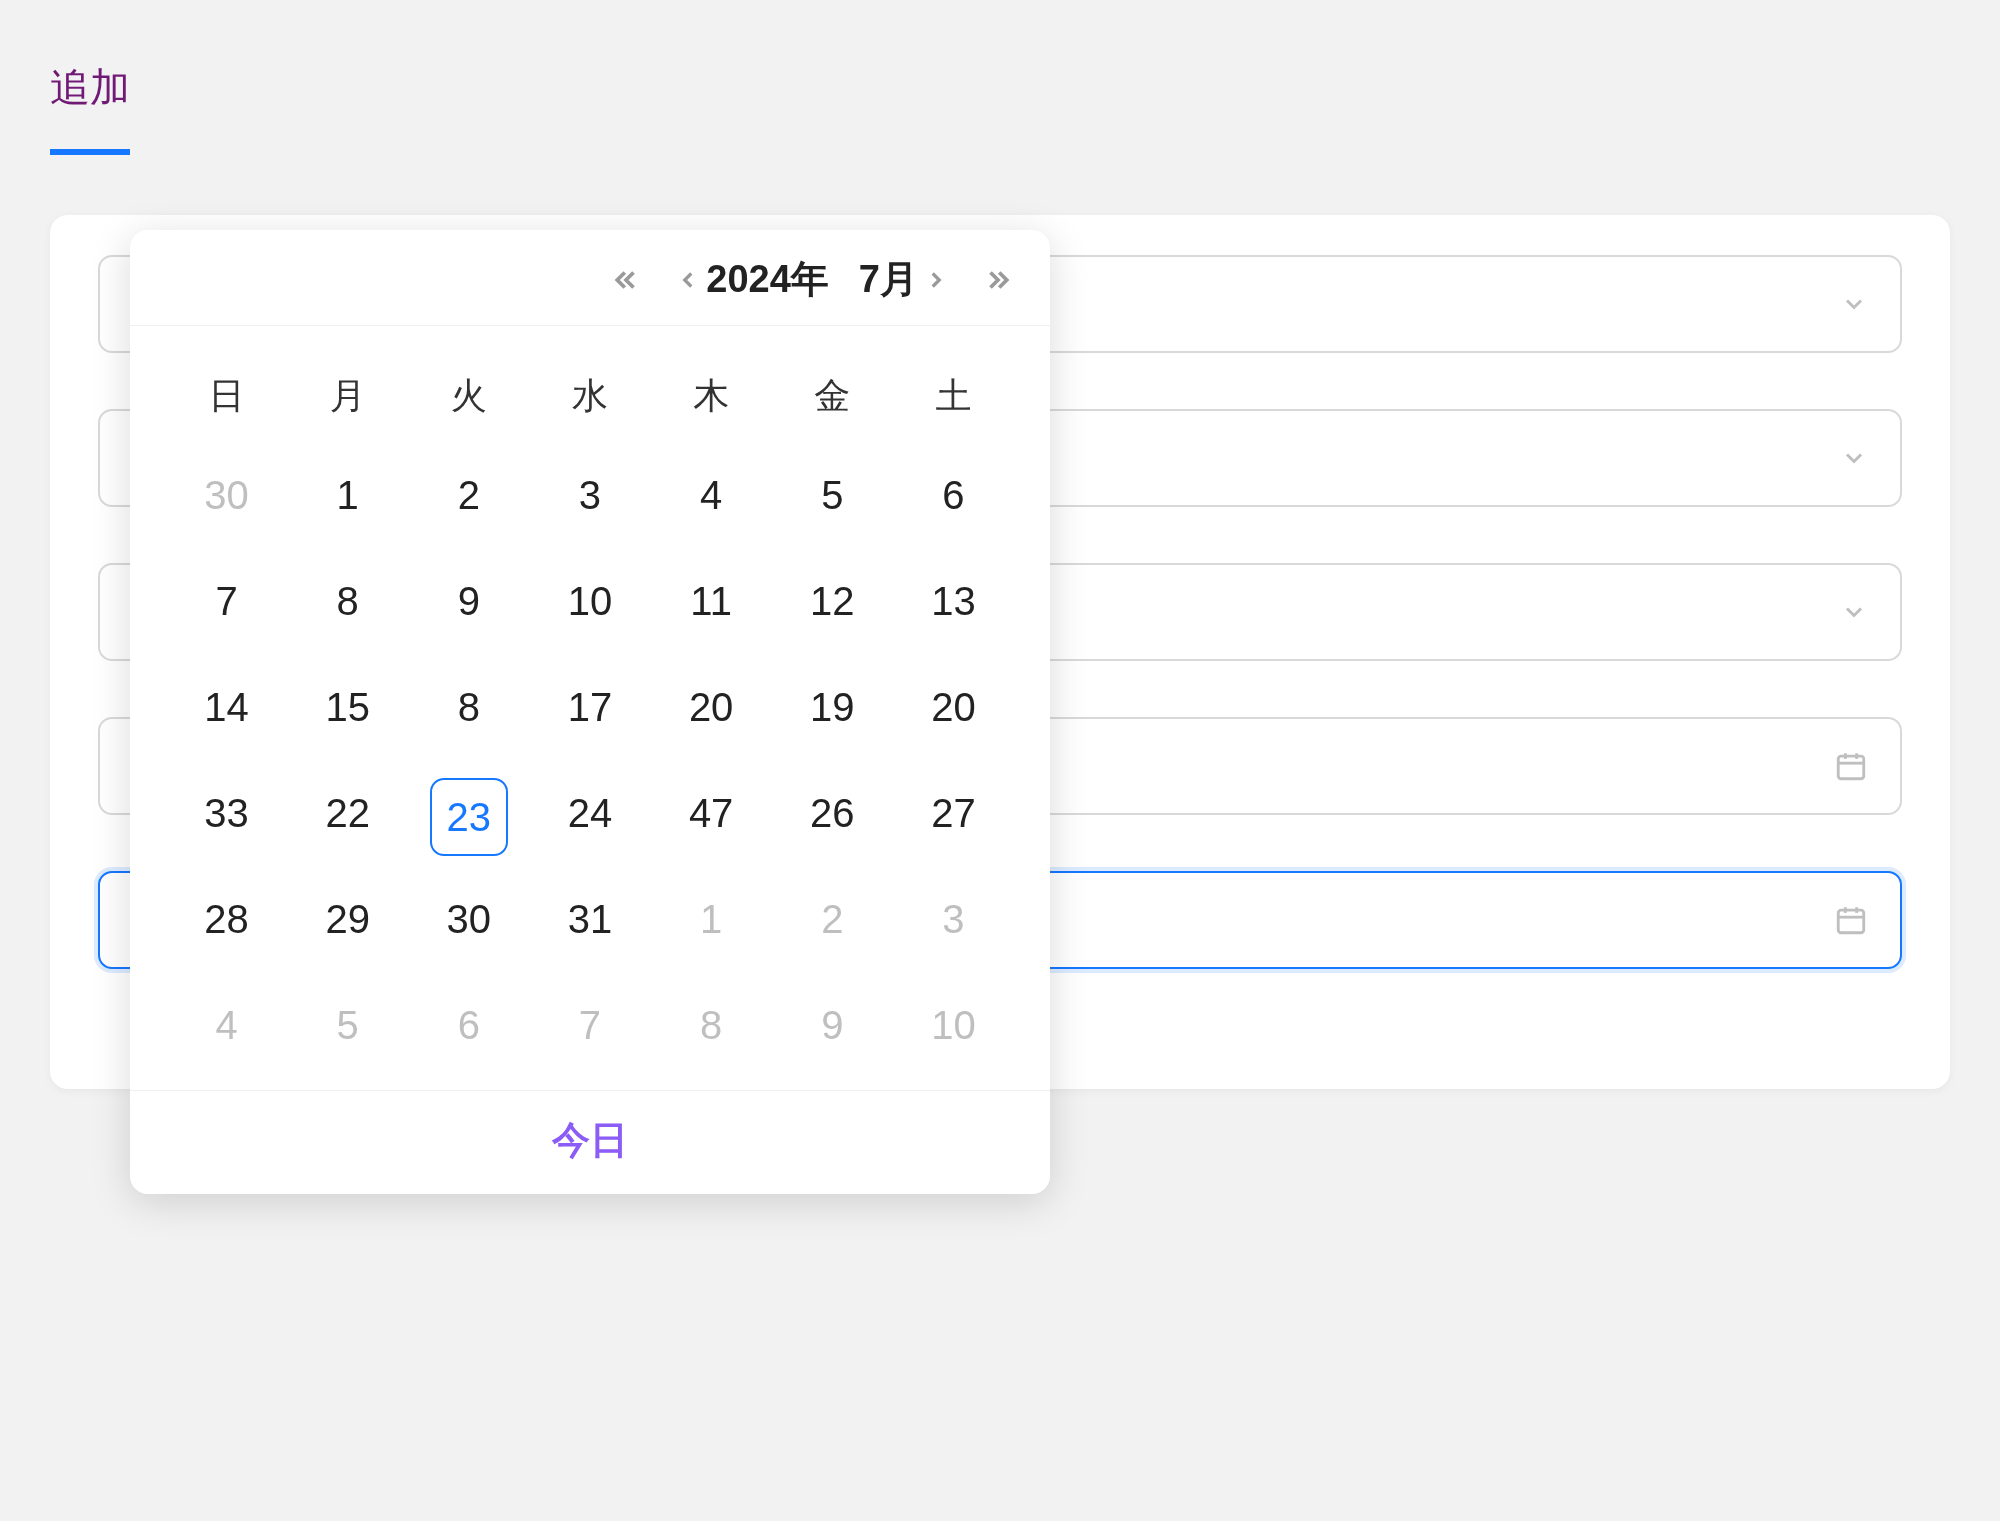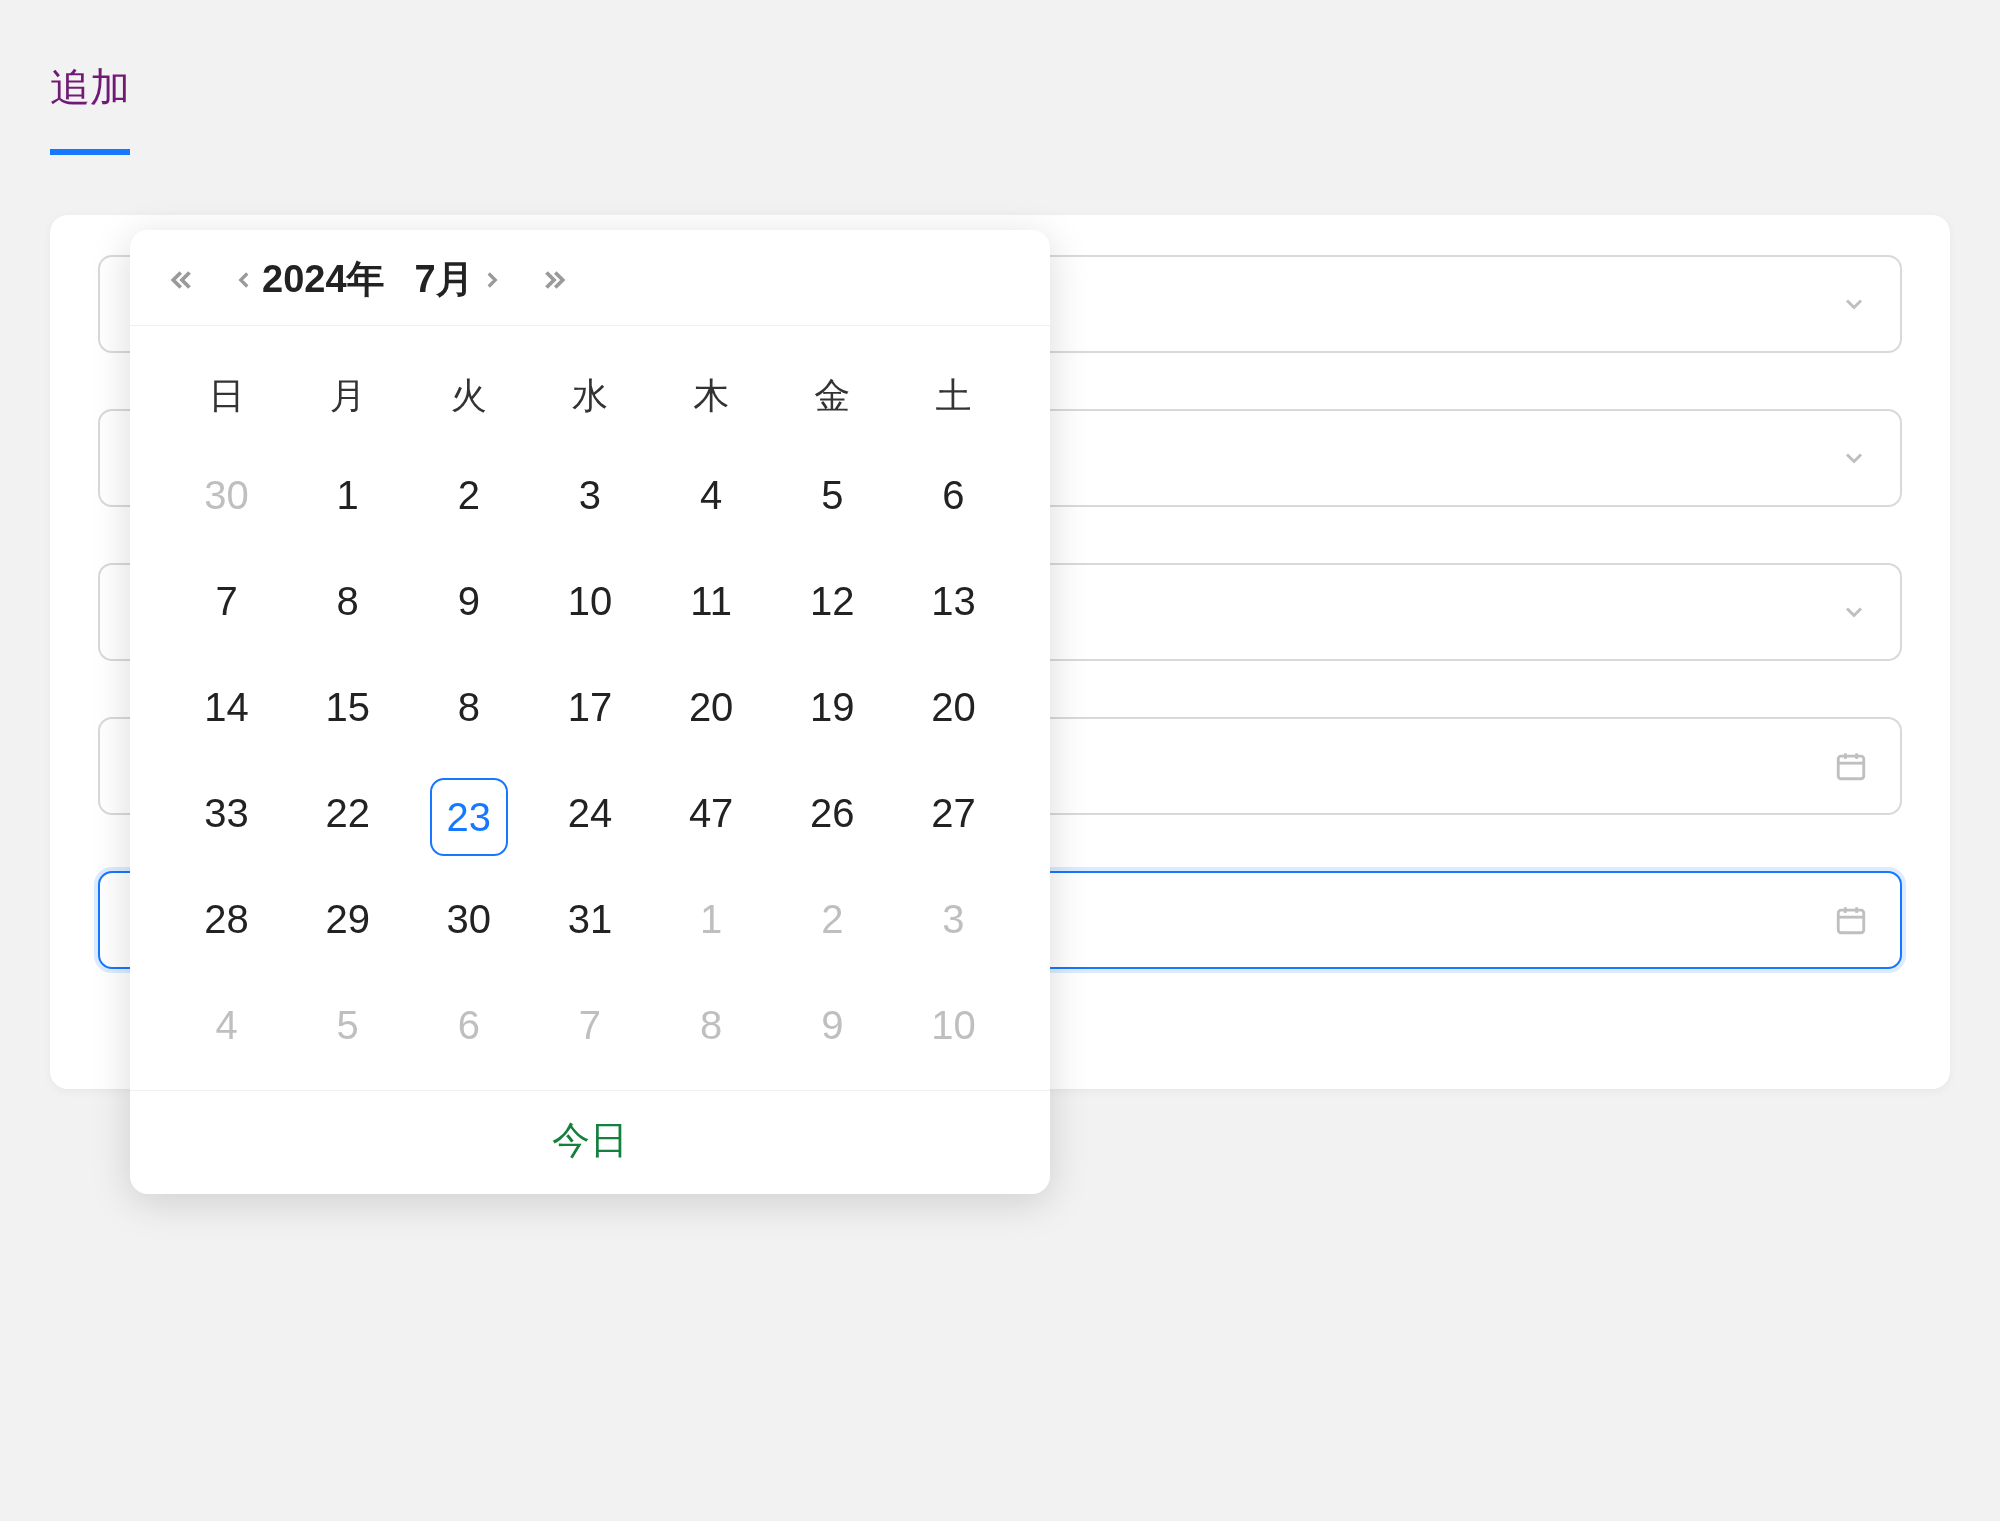--- a/index.html
+++ b/index.html
@@ -89,21 +89,21 @@
   left: 130px;
   width: 920px;
   background: #fff;
   border-radius: 18px;
   box-shadow: 0 8px 40px rgba(0,0,0,0.15);
   z-index: 100;
 }
 .cal-header {
   display: flex;
   align-items: center;
-  justify-content: flex-start;
+  justify-content: flex-end;
   padding: 24px 34px 20px 34px;
   border-bottom: 1px solid #f0f0f0;
 }
 .cal-nav-group {
   display: flex;
   gap: 26px;
 }
 .cal-nav-btn {
   width: 36px;
   height: 36px;
@@ -159,23 +159,24 @@
   border: 2px solid #1677ff;
   color: #1677ff;
   margin-top: 8px;
 }
 .cal-footer {
   border-top: 1px solid #f0f0f0;
   text-align: center;
   padding: 24px 0 28px 0;
 }
 .cal-today-link {
-  color: #15803d;
+  color: #8b5cf6;
   font-size: 38px;
   cursor: pointer;
+  font-weight: bold;
 }
 </style>
 </head>
 <body>
 
 <div class="page">
 
   <div class="tab-label">追加</div>
 
   <div class="card">

